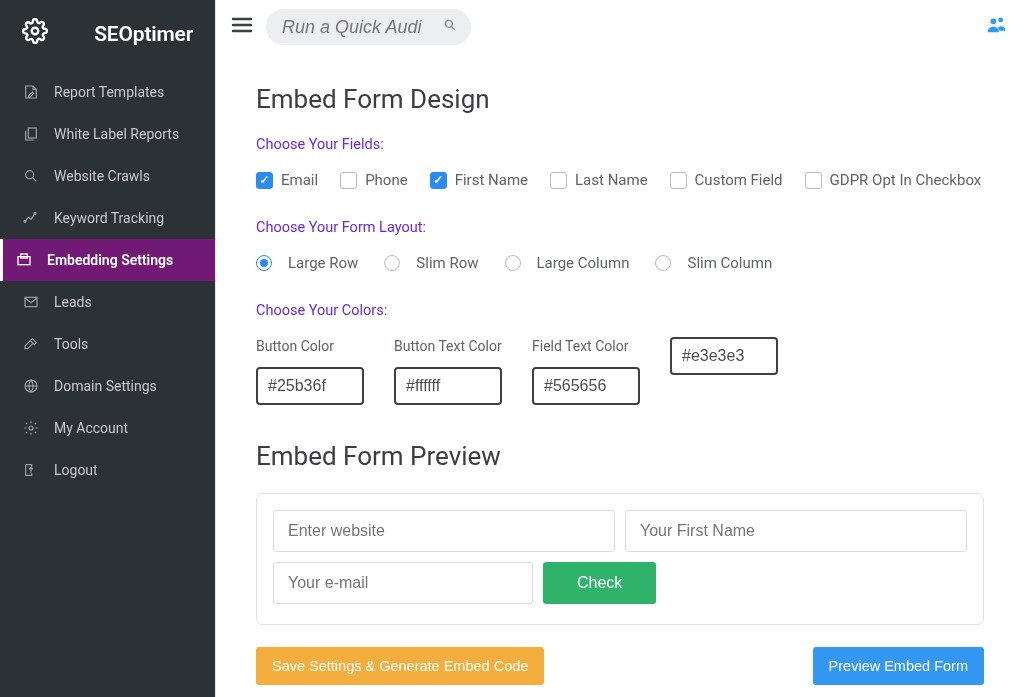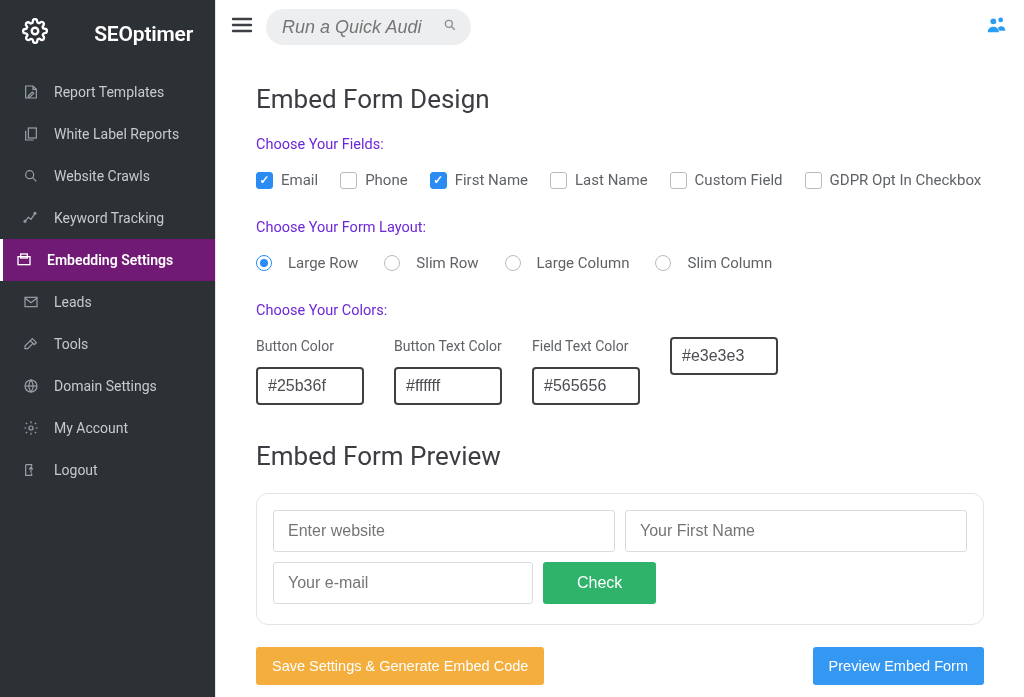--- a/index.html
+++ b/index.html
@@ -40,21 +40,21 @@
   .radio-item { display: flex; align-items: center; gap: 16px; font-size: 15px; color: #5f6266; cursor: pointer; }
   .rdot { width: 16px; height: 16px; border: 1.5px solid #b8bbbf; border-radius: 50%; display: inline-flex; align-items: center; justify-content: center; }
   .rdot.selected { border-color: #2a8bf2; }
   .rdot.selected::after { content: ""; width: 8px; height: 8px; background: #2a8bf2; border-radius: 50%; }
 
   .color-grid { display: flex; gap: 22px; margin-bottom: 36px; flex-wrap: wrap; }
   .color-col { display: flex; flex-direction: column; gap: 10px; width: 116px; }
   .color-label { font-size: 14px; color: #5f6266; line-height: 1.3; min-height: 20px; }
   .color-input { border: 2px solid #404040; border-radius: 4px; padding: 8px 10px; font-size: 16px; color: #4b4d51; width: 108px; }
 
-  .preview-box { border: 1px solid #e2e4e7; border-radius: 12px; padding: 16px 16px 10px 16px; margin-bottom: 22px; }
+  .preview-box { border: 1px solid #e2e4e7; border-radius: 6px; padding: 16px 16px 10px 16px; margin-bottom: 22px; }
   .preview-row { display: flex; gap: 10px; margin-bottom: 10px; }
   .pv-input { border: 1px solid #d9dbde; border-radius: 3px; padding: 11px 14px; font-size: 16px; color: #7a7c80; flex: 1; }
   .check-btn { background: #2fb36a; color: #fff; border: none; border-radius: 3px; padding: 11px 34px; font-size: 16px; cursor: pointer; }
 
   .btn-row { display: flex; }
   .save-btn { background: #f4ae3d; color: #fff; border: none; border-radius: 3px; padding: 11px 16px; font-size: 14.5px; cursor: pointer; }
   .preview-btn { background: #3498f3; color: #fff; border: none; border-radius: 3px; padding: 11px 16px; font-size: 14.5px; cursor: pointer; margin-left: auto; }
 </style>
 </head>
 <body>

